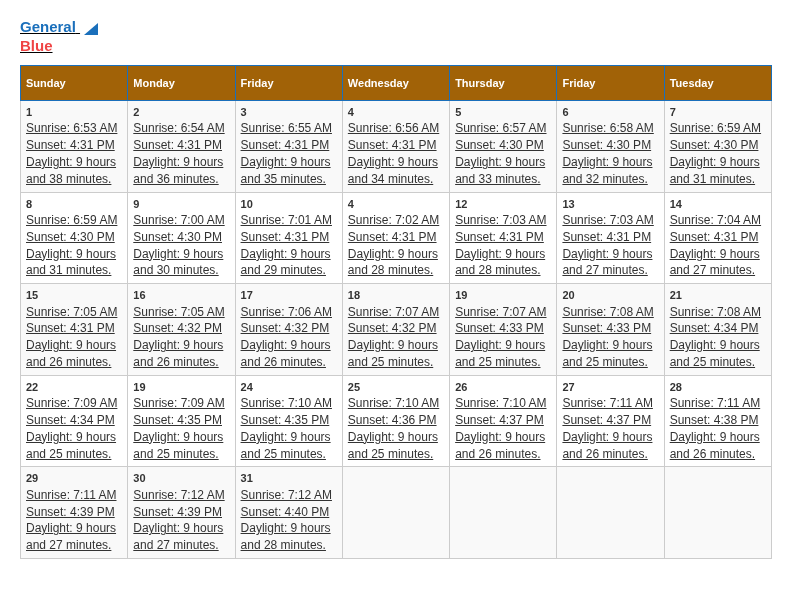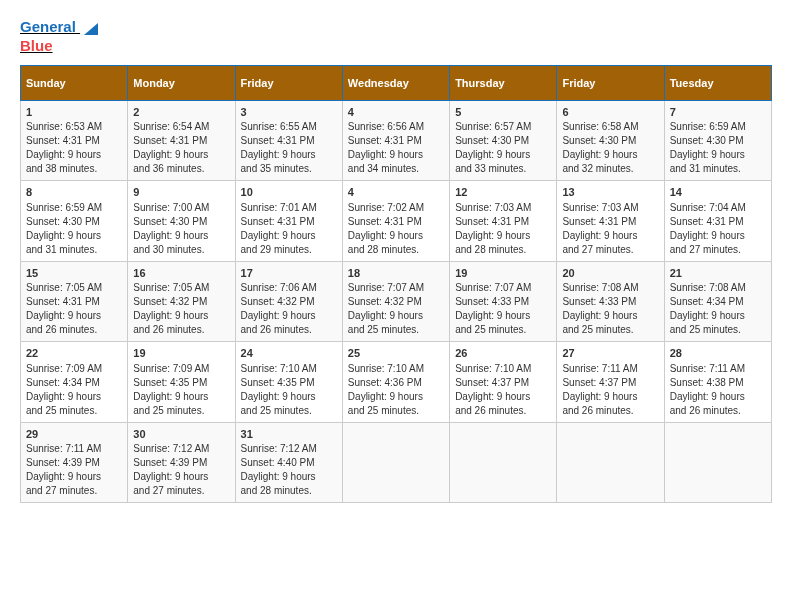--- a/index.html
+++ b/index.html
@@ -77,22 +77,23 @@
     tbody tr:nth-child(even) td {
       background-color: #fff;
     }
     .day-num {
       font-size: 11px;
       font-weight: bold;
       color: #333;
       display: block;
     }
     .day-info {
-      font-size: 10px;
-      color: #333;
+      font-size: 12px;
+      color: #333;
+      text-decoration: underline;
     }
   </style>
 </head>
 <body>
 
 <div class="page">
   <div class="header">
     <div class="logo">
       <div>
         <div class="logo-text">

